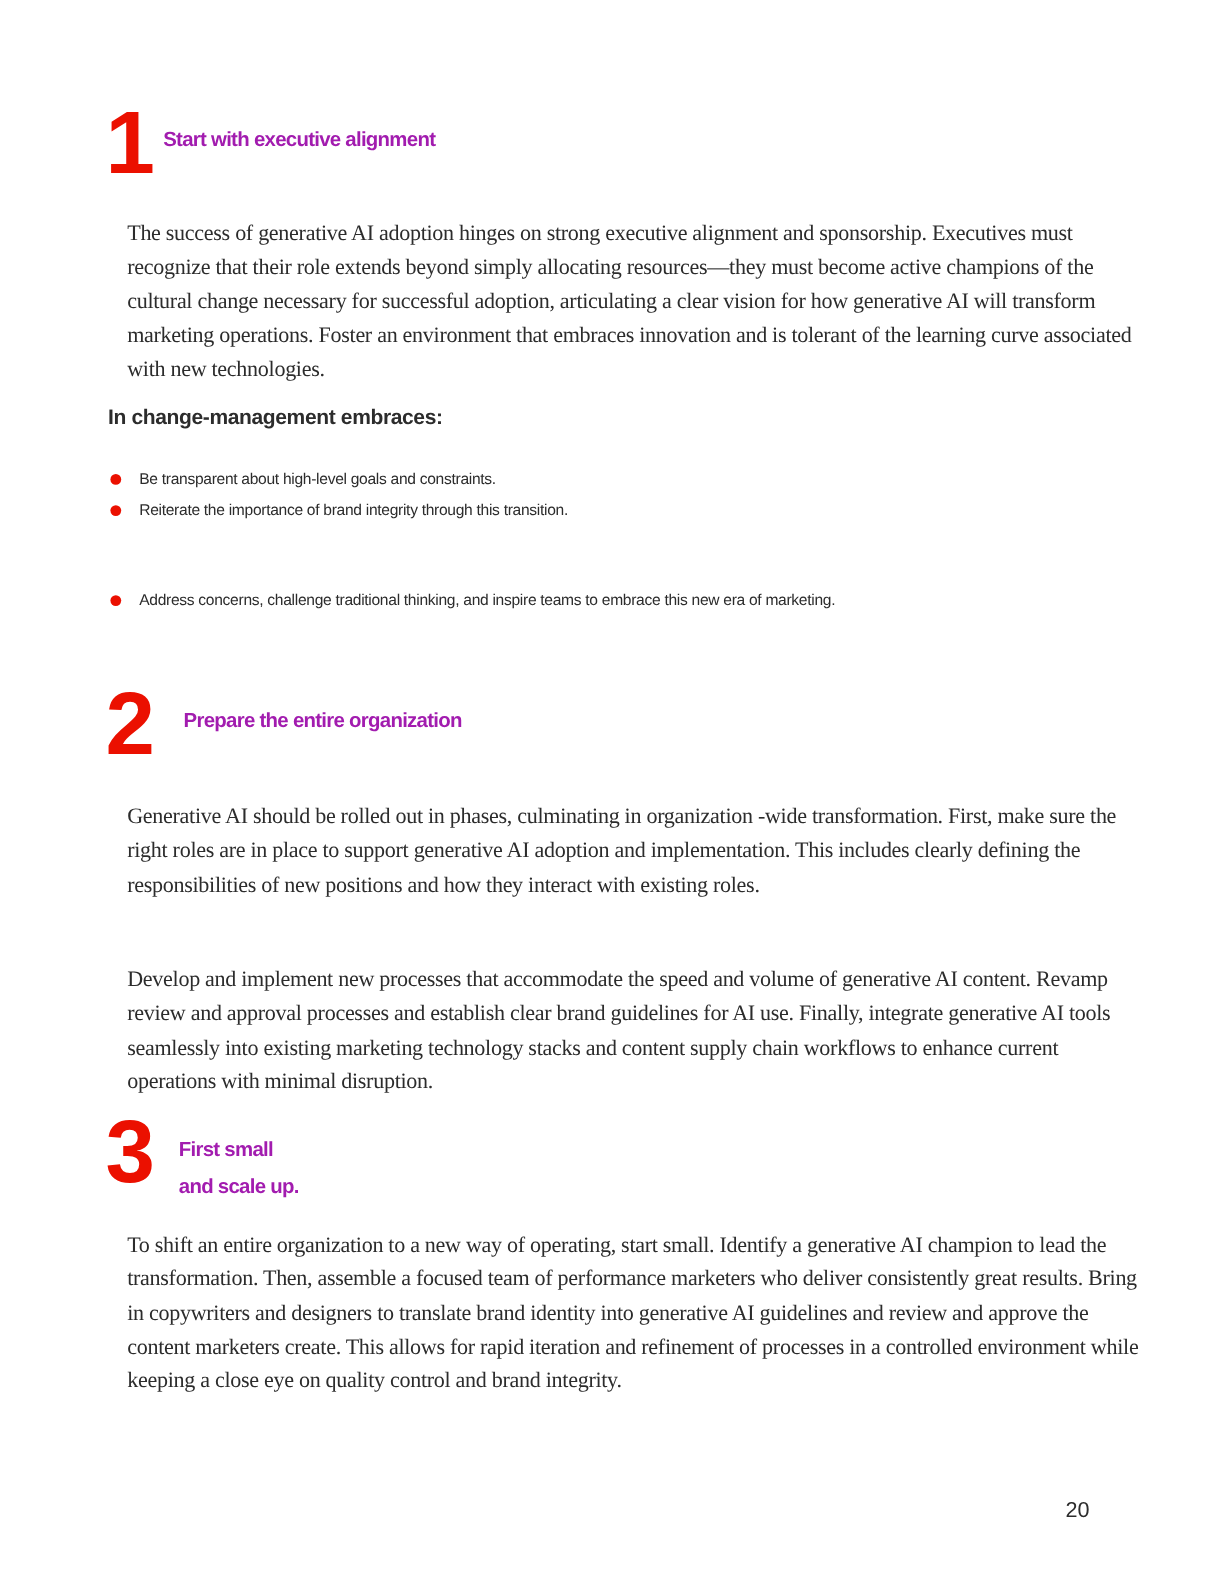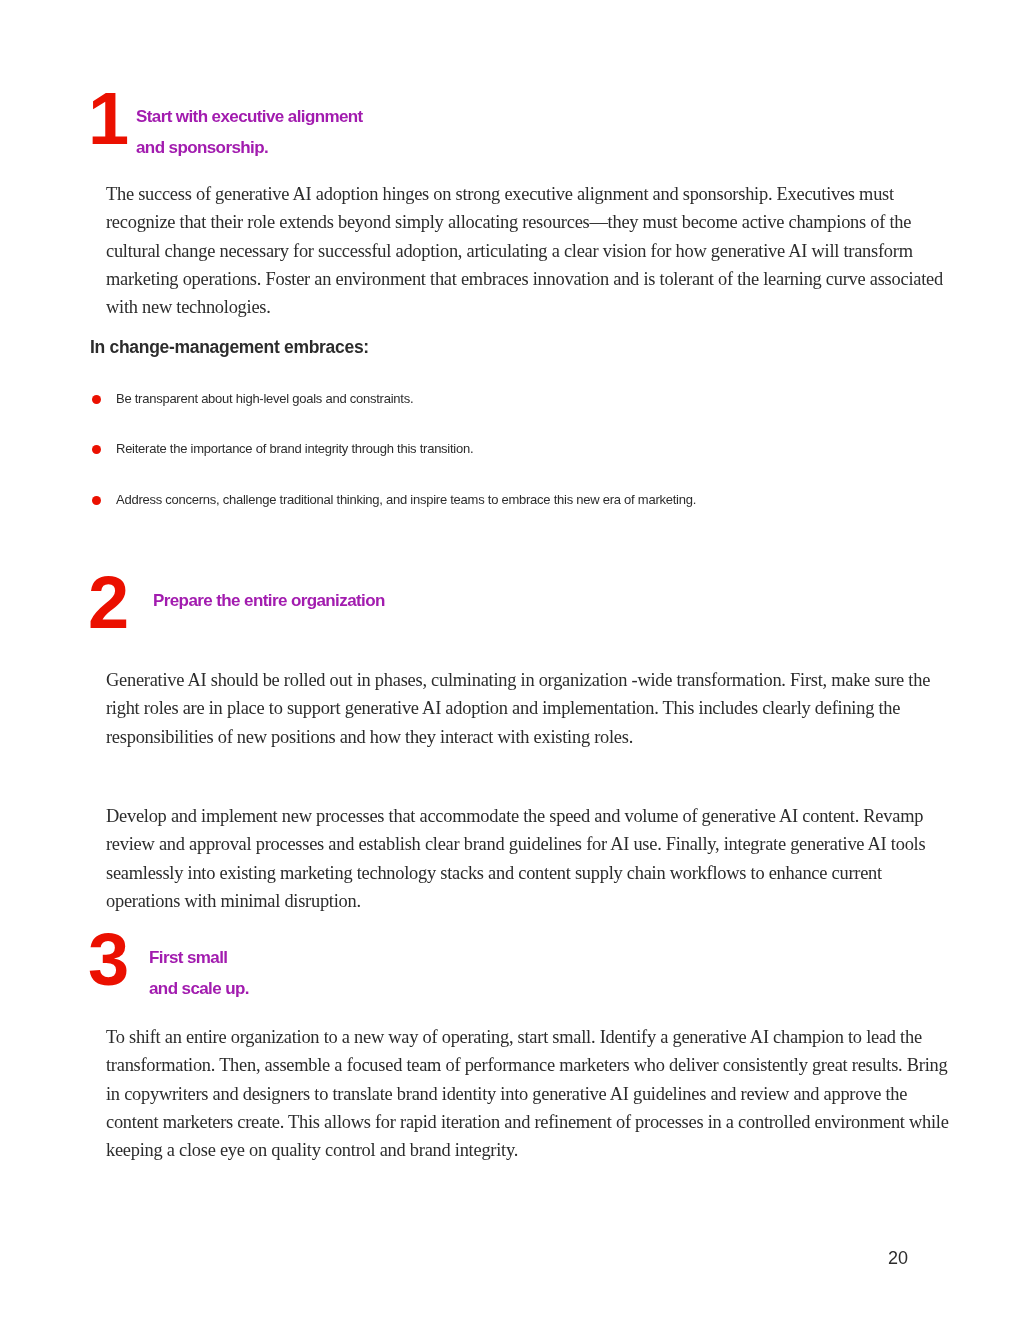--- a/index.html
+++ b/index.html
@@ -87,33 +87,32 @@
       color: #2c2c2c;
     }
   </style>
 </head>
 <body>
 
 <div class="section-head" style="top:88px;">
   <div class="big-num" style="width:48px;">1</div>
   <div class="head-title">
     <div>Start with executive alignment</div>
-    <div>and sponsorship.</div>
   </div>
 </div>
 
 <p class="para" style="top:164px;">The success of generative AI adoption hinges on strong executive alignment and sponsorship. Executives must recognize that their role extends beyond simply allocating resources—they must become active champions of the cultural change necessary for successful adoption, articulating a clear vision for how generative AI will transform marketing operations. Foster an environment that embraces innovation and is tolerant of the learning curve associated with new technologies.</p>
 
 <p class="subhead" style="top:337px;">In change-management embraces:</p>
 
 <div class="bullet" style="top:385px;">
   <span class="bullet-dot"></span>
   <span>Be transparent about high-level goals and constraints.</span>
 </div>
-<div class="bullet" style="top:435px;">
+<div class="bullet" style="top:411px;">
   <span class="bullet-dot"></span>
   <span>Reiterate the importance of brand integrity through this transition.</span>
 </div>
 <div class="bullet" style="top:486px; width:780px;">
   <span class="bullet-dot"></span>
   <span>Address concerns, challenge traditional thinking, and inspire teams to embrace this new era of marketing.</span>
 </div>
 
 <div class="section-head" style="top:572px;">
   <div class="big-num" style="width:65px;">2</div>

